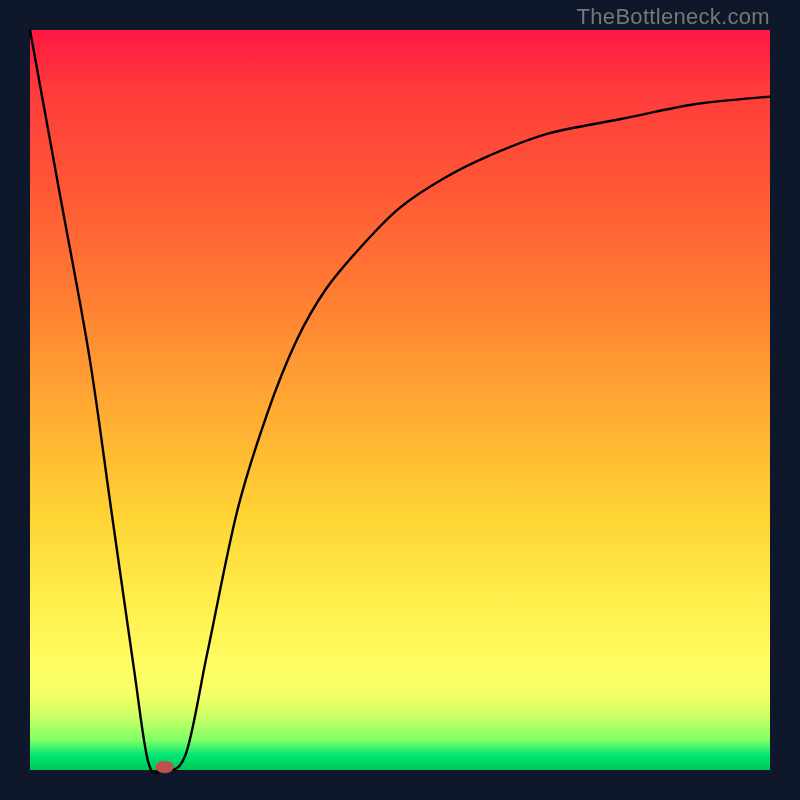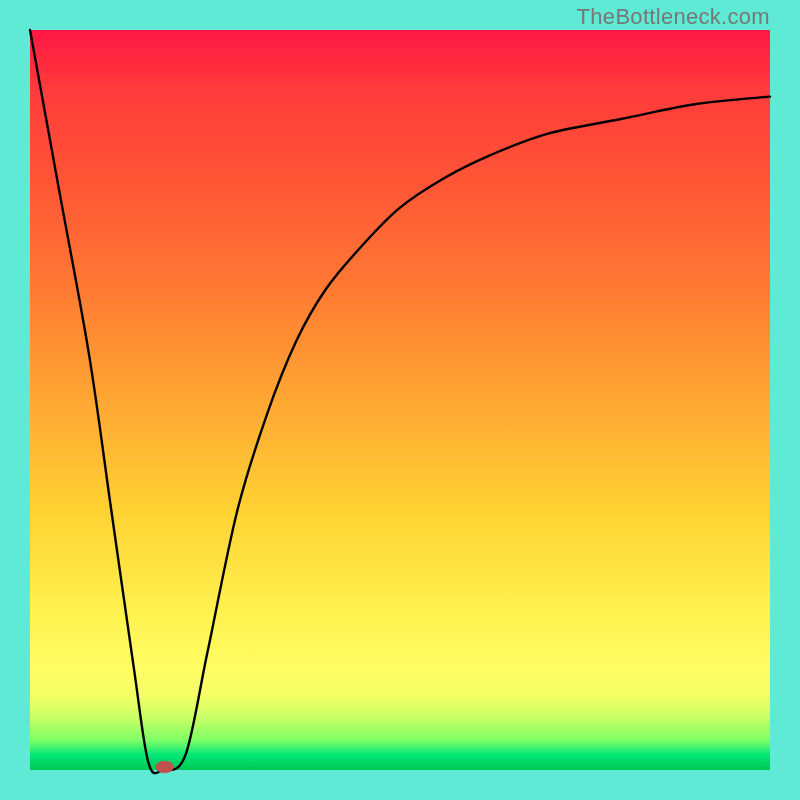--- a/index.html
+++ b/index.html
@@ -8,21 +8,21 @@
     width: 800px;
     height: 800px;
     background: #000;
     font-family: Arial, Helvetica, sans-serif;
     overflow: hidden;
   }
   .frame {
     position: relative;
     width: 800px;
     height: 800px;
-    background: #5eead4;
+    background: #0f172a;
   }
   .plot-area {
     position: absolute;
     left: 30px;
     top: 30px;
     width: 740px;
     height: 740px;
     
     background: linear-gradient(
       to bottom,

